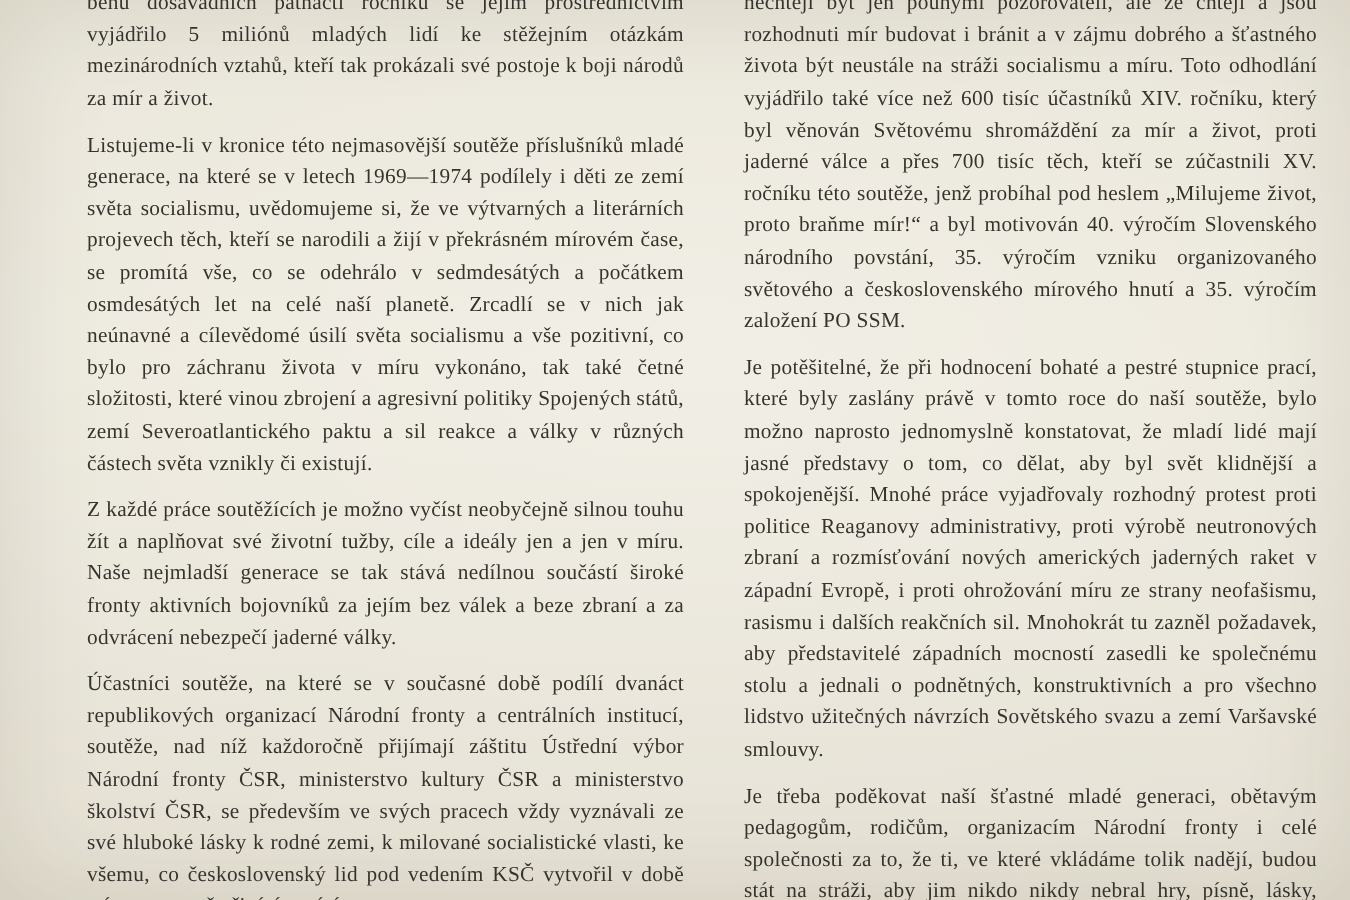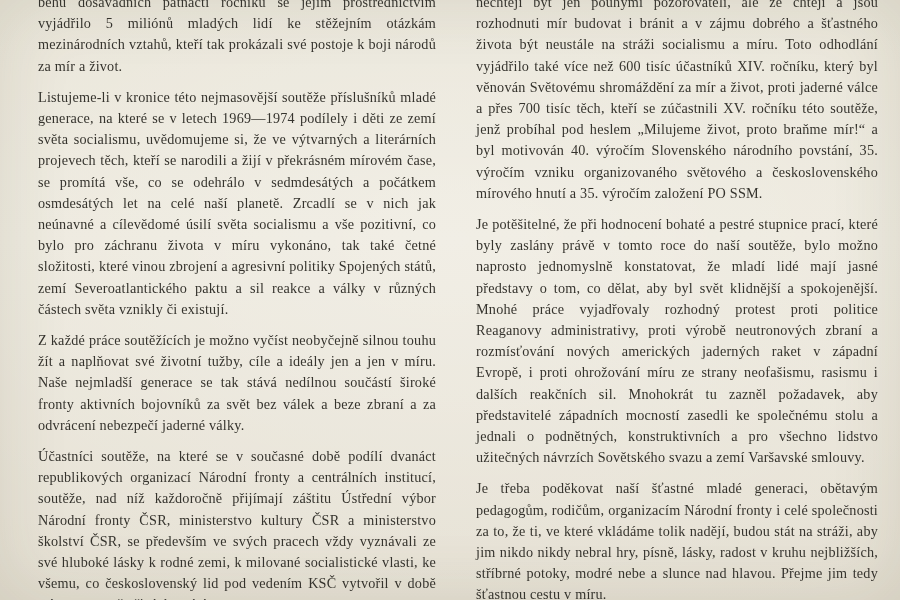--- a/index.html
+++ b/index.html
@@ -13,20 +13,21 @@
     width: 900px;
     height: 600px;
     overflow: hidden;
     box-sizing: border-box;
     background:
       radial-gradient(ellipse 130% 110% at 50% 40%, rgba(255,255,255,0.28), rgba(255,255,255,0) 65%),
       linear-gradient(180deg, #e9e5d8 0%, #ece8dc 40%, #e5e0d3 100%);
     box-shadow: inset 0 0 70px rgba(95,85,60,0.14);
     font-family: "Liberation Serif", "DejaVu Serif", serif;
     color: #35332d;
+    padding-left: 20px;
   }
   .text-columns {
     display: flex;
     gap: 40px;
     padding: 0 22px 0 38px;
     margin-top: -8px;
   }
   .col {
     text-align: justify;
     hyphens: auto;
@@ -44,21 +45,21 @@
 </style>
 </head>
 <body>
 
 <div class="page">
   <div class="text-columns">
 
     <div class="col col-left" lang="cs">
       <p class="para">běhu dosavadních patnácti ročníků se jejím prostřednictvím vyjádřilo 5 miliónů mladých lidí ke stěžejním otázkám mezinárodních vztahů, kteří tak prokázali své postoje k boji národů za mír a život.</p>
       <p class="para">Listujeme-li v kronice této nejmasovější soutěže příslušníků mladé generace, na které se v letech 1969—1974 podílely i děti ze zemí světa socialismu, uvědomujeme si, že ve výtvarných a literárních projevech těch, kteří se narodili a žijí v překrásném mírovém čase, se promítá vše, co se odehrálo v sedmdesátých a počátkem osmdesátých let na celé naší planetě. Zrcadlí se v nich jak neúnavné a cílevědomé úsilí světa socialismu a vše pozitivní, co bylo pro záchranu života v míru vykonáno, tak také četné složitosti, které vinou zbrojení a agresivní politiky Spojených států, zemí Severoatlantického paktu a sil reakce a války v různých částech světa vznikly či existují.</p>
-      <p class="para">Z každé práce soutěžících je možno vyčíst neobyčejně silnou touhu žít a naplňovat své životní tužby, cíle a ideály jen a jen v míru. Naše nejmladší generace se tak stává nedílnou součástí široké fronty aktivních bojovníků za svět bez válek a beze zbraní a za odvrácení nebezpečí jaderné války.</p>
+      <p class="para">Z každé práce soutěžících je možno vyčíst neobyčejně silnou touhu žít a naplňovat své životní tužby, cíle a ideály jen a jen v míru. Naše nejmladší generace se tak stává nedílnou součástí široké fronty aktivních bojovníků za jejím bez válek a beze zbraní a za odvrácení nebezpečí jaderné války.</p>
       <p class="para">Účastníci soutěže, na které se v současné době podílí dvanáct republikových organizací Národní fronty a centrálních institucí, soutěže, nad níž každoročně přijímají záštitu Ústřední výbor Národní fronty ČSR, ministerstvo kultury ČSR a ministerstvo školství ČSR, se především ve svých pracech vždy vyznávali ze své hluboké lásky k rodné zemi, k milované socialistické vlasti, ke všemu, co československý lid pod vedením KSČ vytvořil v době míru po roce čtyřicátém pátém.</p>
 
     </div>
 
     <div class="col col-right" lang="cs">
       <p class="para">nechtějí být jen pouhými pozorovateli, ale že chtějí a jsou rozhodnuti mír budovat i bránit a v zájmu dobrého a šťastného života být neustále na stráži socialismu a míru. Toto odhodlání vyjádřilo také více než 600 tisíc účastníků XIV. ročníku, který byl věnován Světovému shromáždění za mír a život, proti jaderné válce a přes 700 tisíc těch, kteří se zúčastnili XV. ročníku této soutěže, jenž probíhal pod heslem „Milujeme život, proto braňme mír!“ a byl motivován 40. výročím Slovenského národního povstání, 35. výročím vzniku organizovaného světového a československého mírového hnutí a 35. výročím založení PO SSM.</p>
       <p class="para">Je potěšitelné, že při hodnocení bohaté a pestré stupnice prací, které byly zaslány právě v tomto roce do naší soutěže, bylo možno naprosto jednomyslně konstatovat, že mladí lidé mají jasné představy o tom, co dělat, aby byl svět klidnější a spokojenější. Mnohé práce vyjadřovaly rozhodný protest proti politice Reaganovy administrativy, proti výrobě neutronových zbraní a rozmísťování nových amerických jaderných raket v západní Evropě, i proti ohrožování míru ze strany neofašismu, rasismu i dalších reakčních sil. Mnohokrát tu zazněl požadavek, aby představitelé západních mocností zasedli ke společnému stolu a jednali o podnětných, konstruktivních a pro všechno lidstvo užitečných návrzích Sovětského svazu a zemí Varšavské smlouvy.</p>
       <p class="para">Je třeba poděkovat naší šťastné mladé generaci, obětavým pedagogům, rodičům, organizacím Národní fronty i celé společnosti za to, že ti, ve které vkládáme tolik nadějí, budou stát na stráži, aby jim nikdo nikdy nebral hry, písně, lásky, radost v kruhu nejbližších, stříbrné potoky, modré nebe a slunce nad hlavou. Přejme jim tedy šťastnou cestu v míru.</p>
     </div>
 

